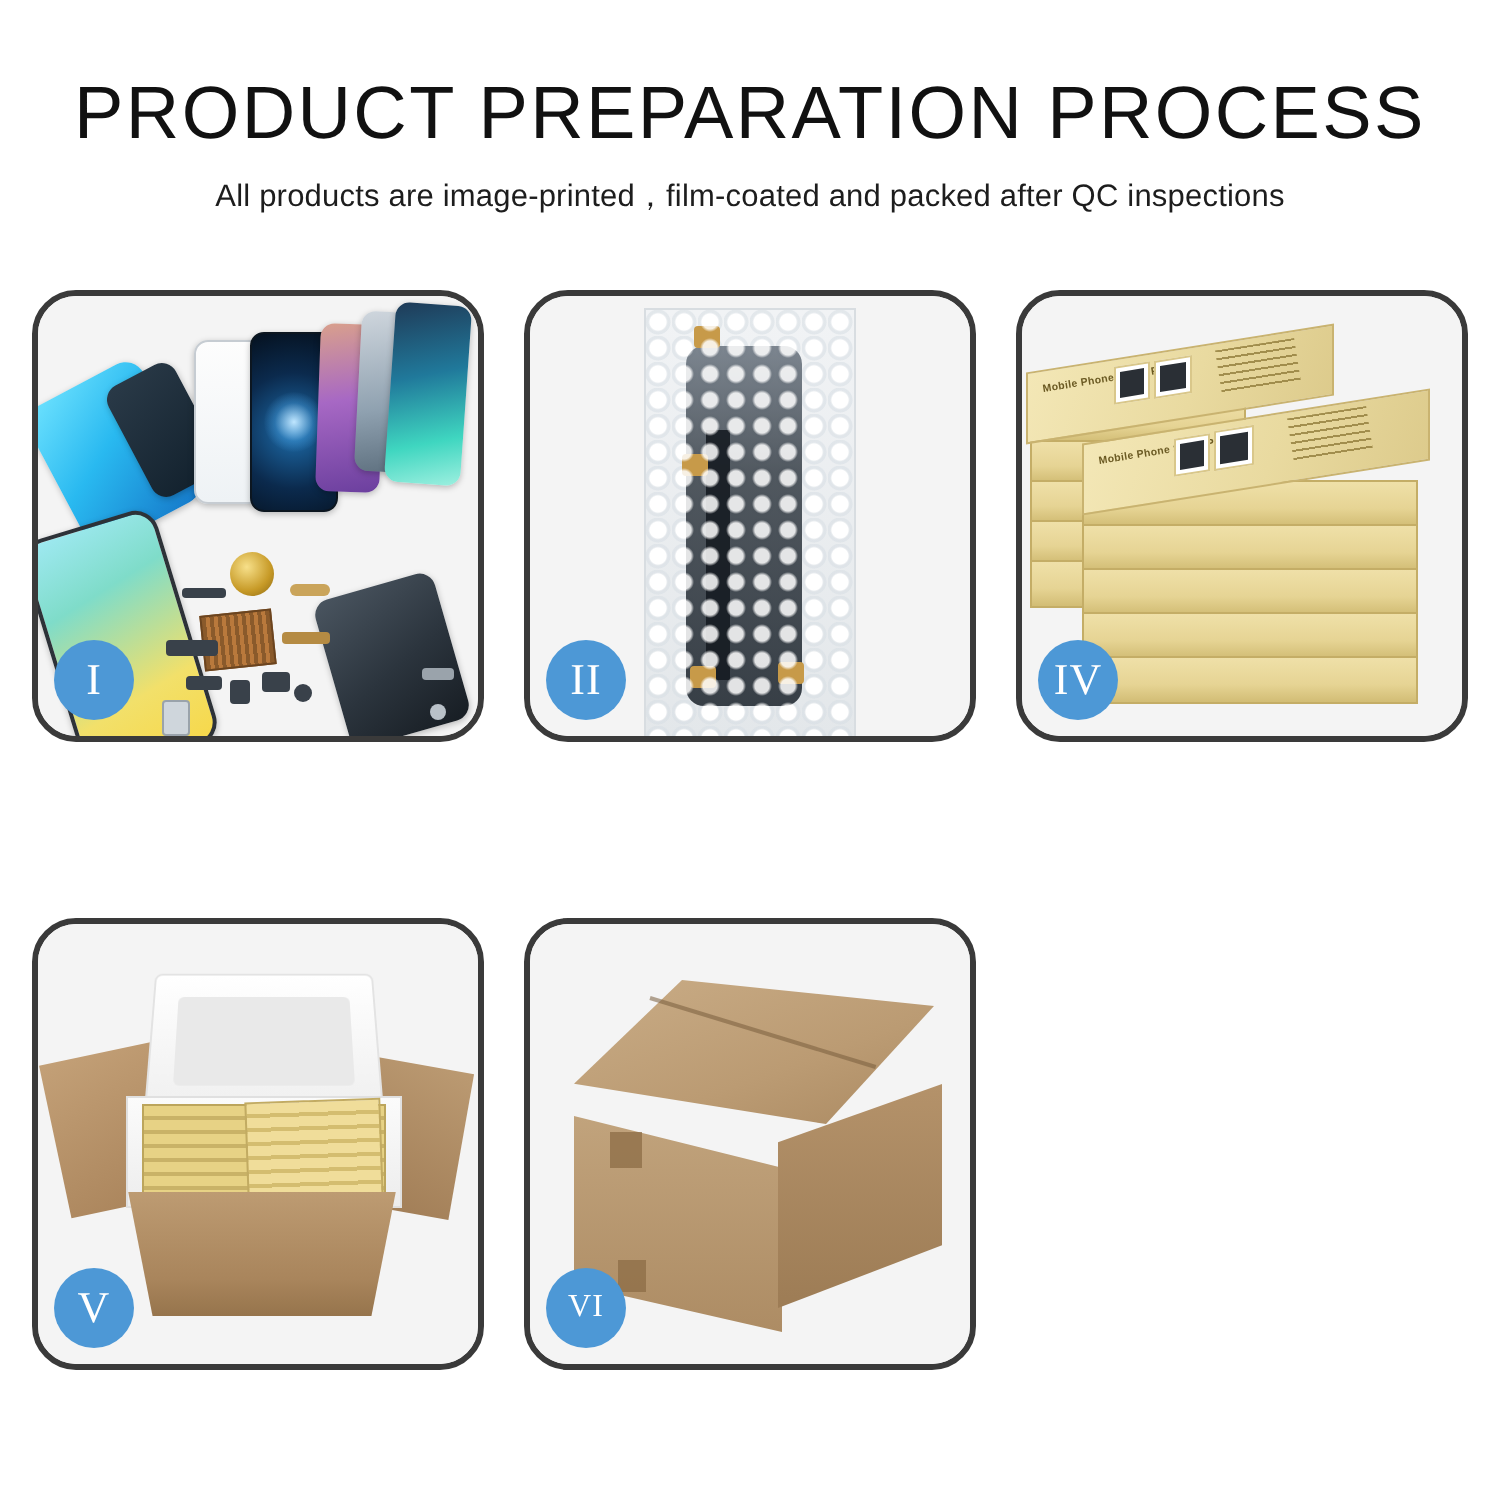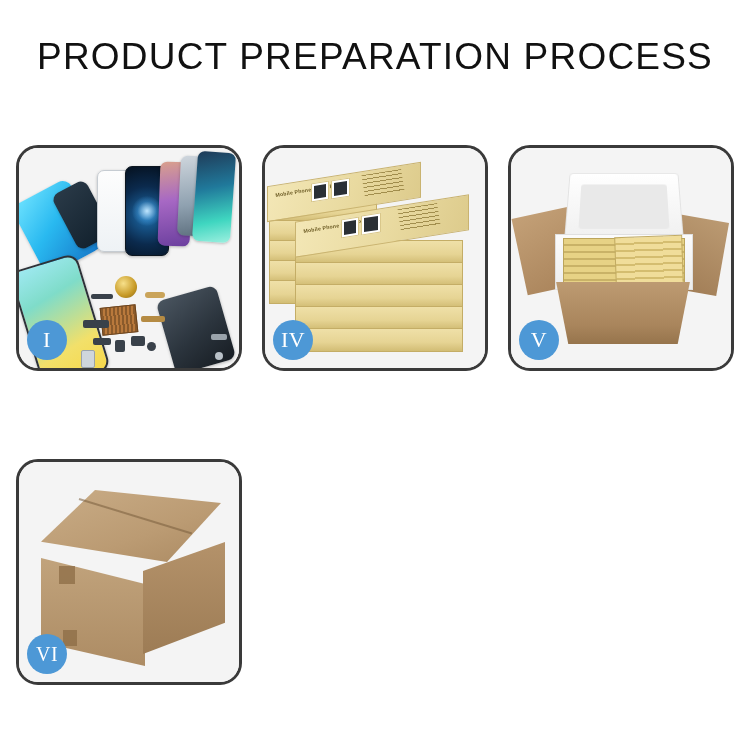--- a/index.html
+++ b/index.html
@@ -80,21 +80,21 @@
     color: #ffffff;
     display: flex;
     align-items: center;
     justify-content: center;
     font-family: "Liberation Serif", serif;
     font-size: 22px;
     letter-spacing: 0.5px;
     z-index: 30;
     line-height: 1;
   }
-  .badge.small { font-size: 20px; }
+  .badge.small { font-size: 16px; }
 
   
   .ph {
     position: absolute;
     border-radius: 9px;
     box-shadow: 0 1px 3px rgba(0,0,0,0.25);
   }
   .p1-film {
     left: 6px; top: 40px;
     width: 64px; height: 78px;
@@ -417,20 +417,21 @@
     background: rgba(140,108,70,0.75);
   }
 </style>
 </head>
 <body>
 
 <div class="page">
 
   <div class="header">
     <div class="title">PRODUCT PREPARATION PROCESS</div>
+    <div class="subtitle">All products are image-printed，film-coated and packed after QC inspections</div>
   </div>
 
   <div class="grid">
 
     <div class="panel">
       <div class="panel-scene">
         <div class="ph p1-film"></div>
         <div class="ph p1-film2"></div>
         <div class="ph p1-glass"></div>
         <div class="ph p1-dark"></div>
@@ -449,20 +450,34 @@
         <div class="sp" style="left:128px;top:194px;width:9px;height:9px;border-radius:50%;"></div>
         <div class="sp" style="left:64px;top:172px;width:26px;height:8px;"></div>
         <div class="sp" style="left:122px;top:168px;width:24px;height:6px;background:#b58b43;"></div>
         <div class="sp" style="left:62px;top:202px;width:12px;height:16px;background:#cfd6dc;border:1px solid #9aa3ab;"></div>
         <div class="sp" style="left:192px;top:186px;width:16px;height:6px;background:#9aa3ab;"></div>
         <div class="sp" style="left:196px;top:204px;width:8px;height:8px;border-radius:50%;background:#b9c1c8;"></div>
         <div class="badge">I</div>
       </div>
     </div>
 
+    <div class="panel">
+      <div class="panel-scene">
+        <div class="p2-wrap">
+          <div class="p2-part"></div>
+          <div class="p2-strip"></div>
+          <div class="p2-tape" style="left:24px;top:8px;"></div>
+          <div class="p2-tape" style="left:18px;top:72px;"></div>
+          <div class="p2-tape" style="left:22px;top:178px;"></div>
+          <div class="p2-tape" style="left:66px;top:176px;"></div>
+          <div class="p2-sheen"></div>
+        </div>
+        <div class="badge">II</div>
+      </div>
+    </div>
 
 
     <div class="panel">
       <div class="panel-scene">
         <div class="stack">
 
           <div class="kbox" style="left:4px;top:52px;width:106px;height:20px;"></div>
           <div class="kbox" style="left:4px;top:72px;width:106px;height:20px;"></div>
           <div class="kbox" style="left:4px;top:92px;width:106px;height:20px;"></div>
           <div class="kbox" style="left:4px;top:112px;width:106px;height:20px;"></div>

